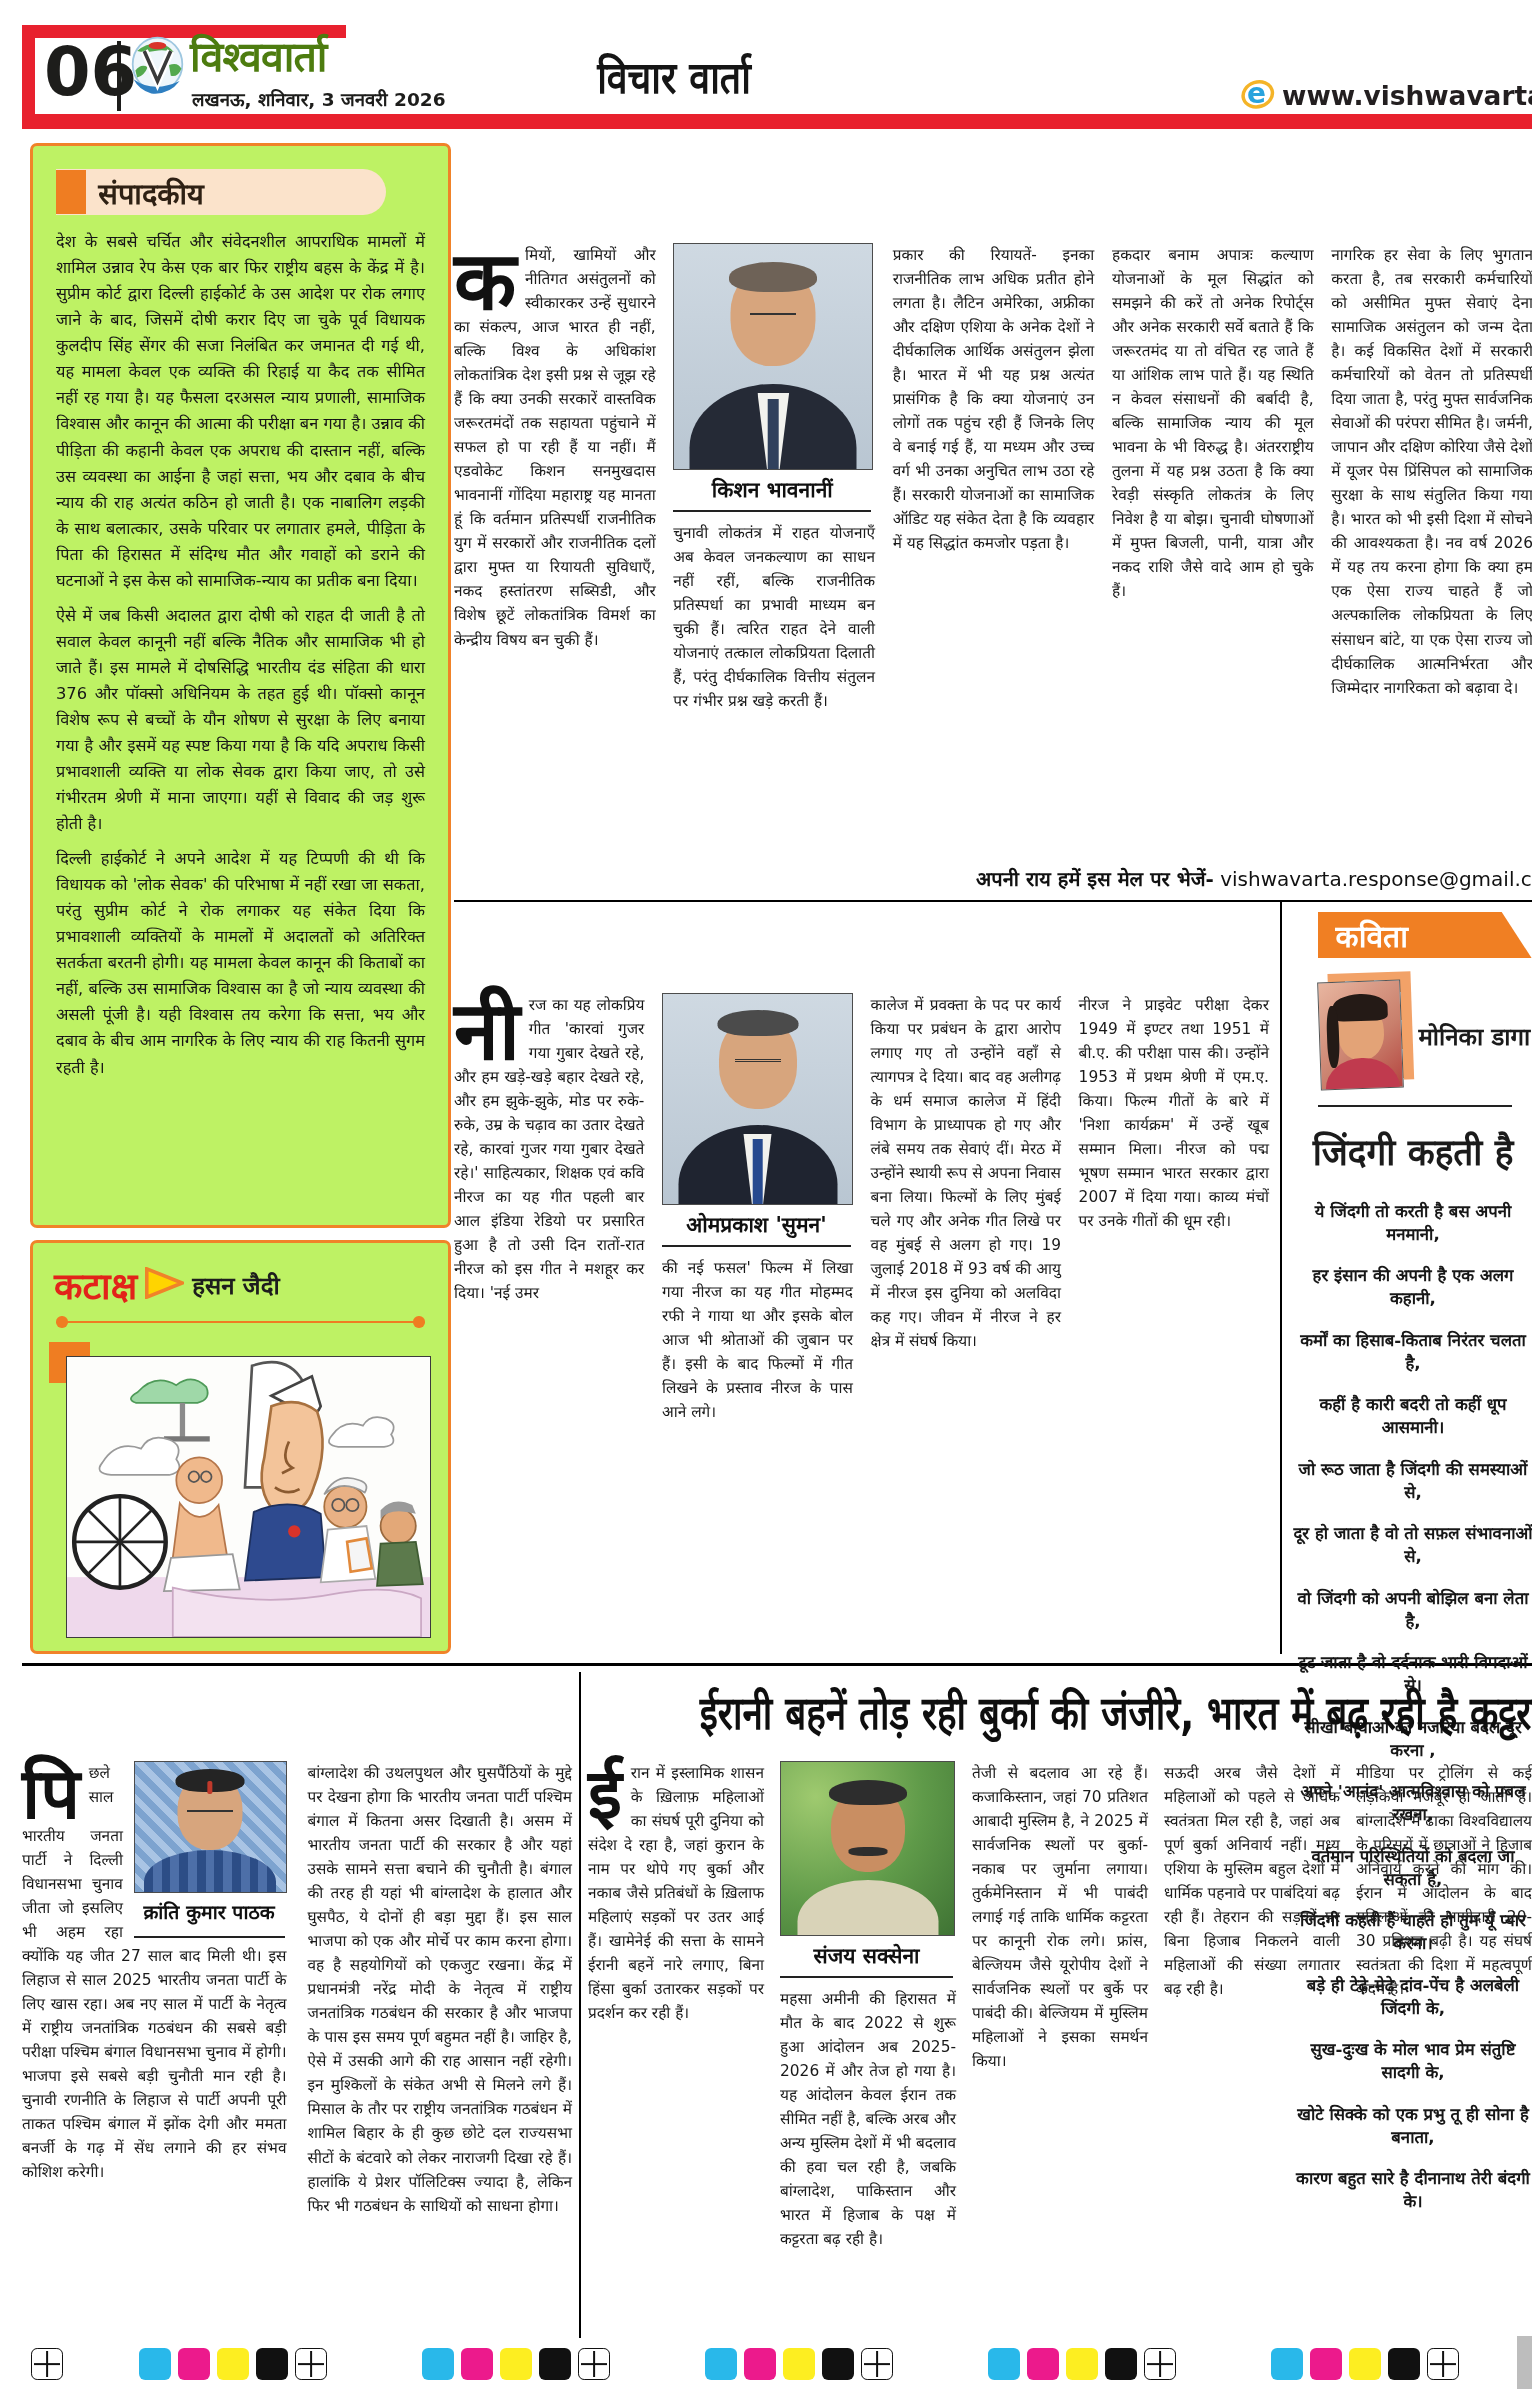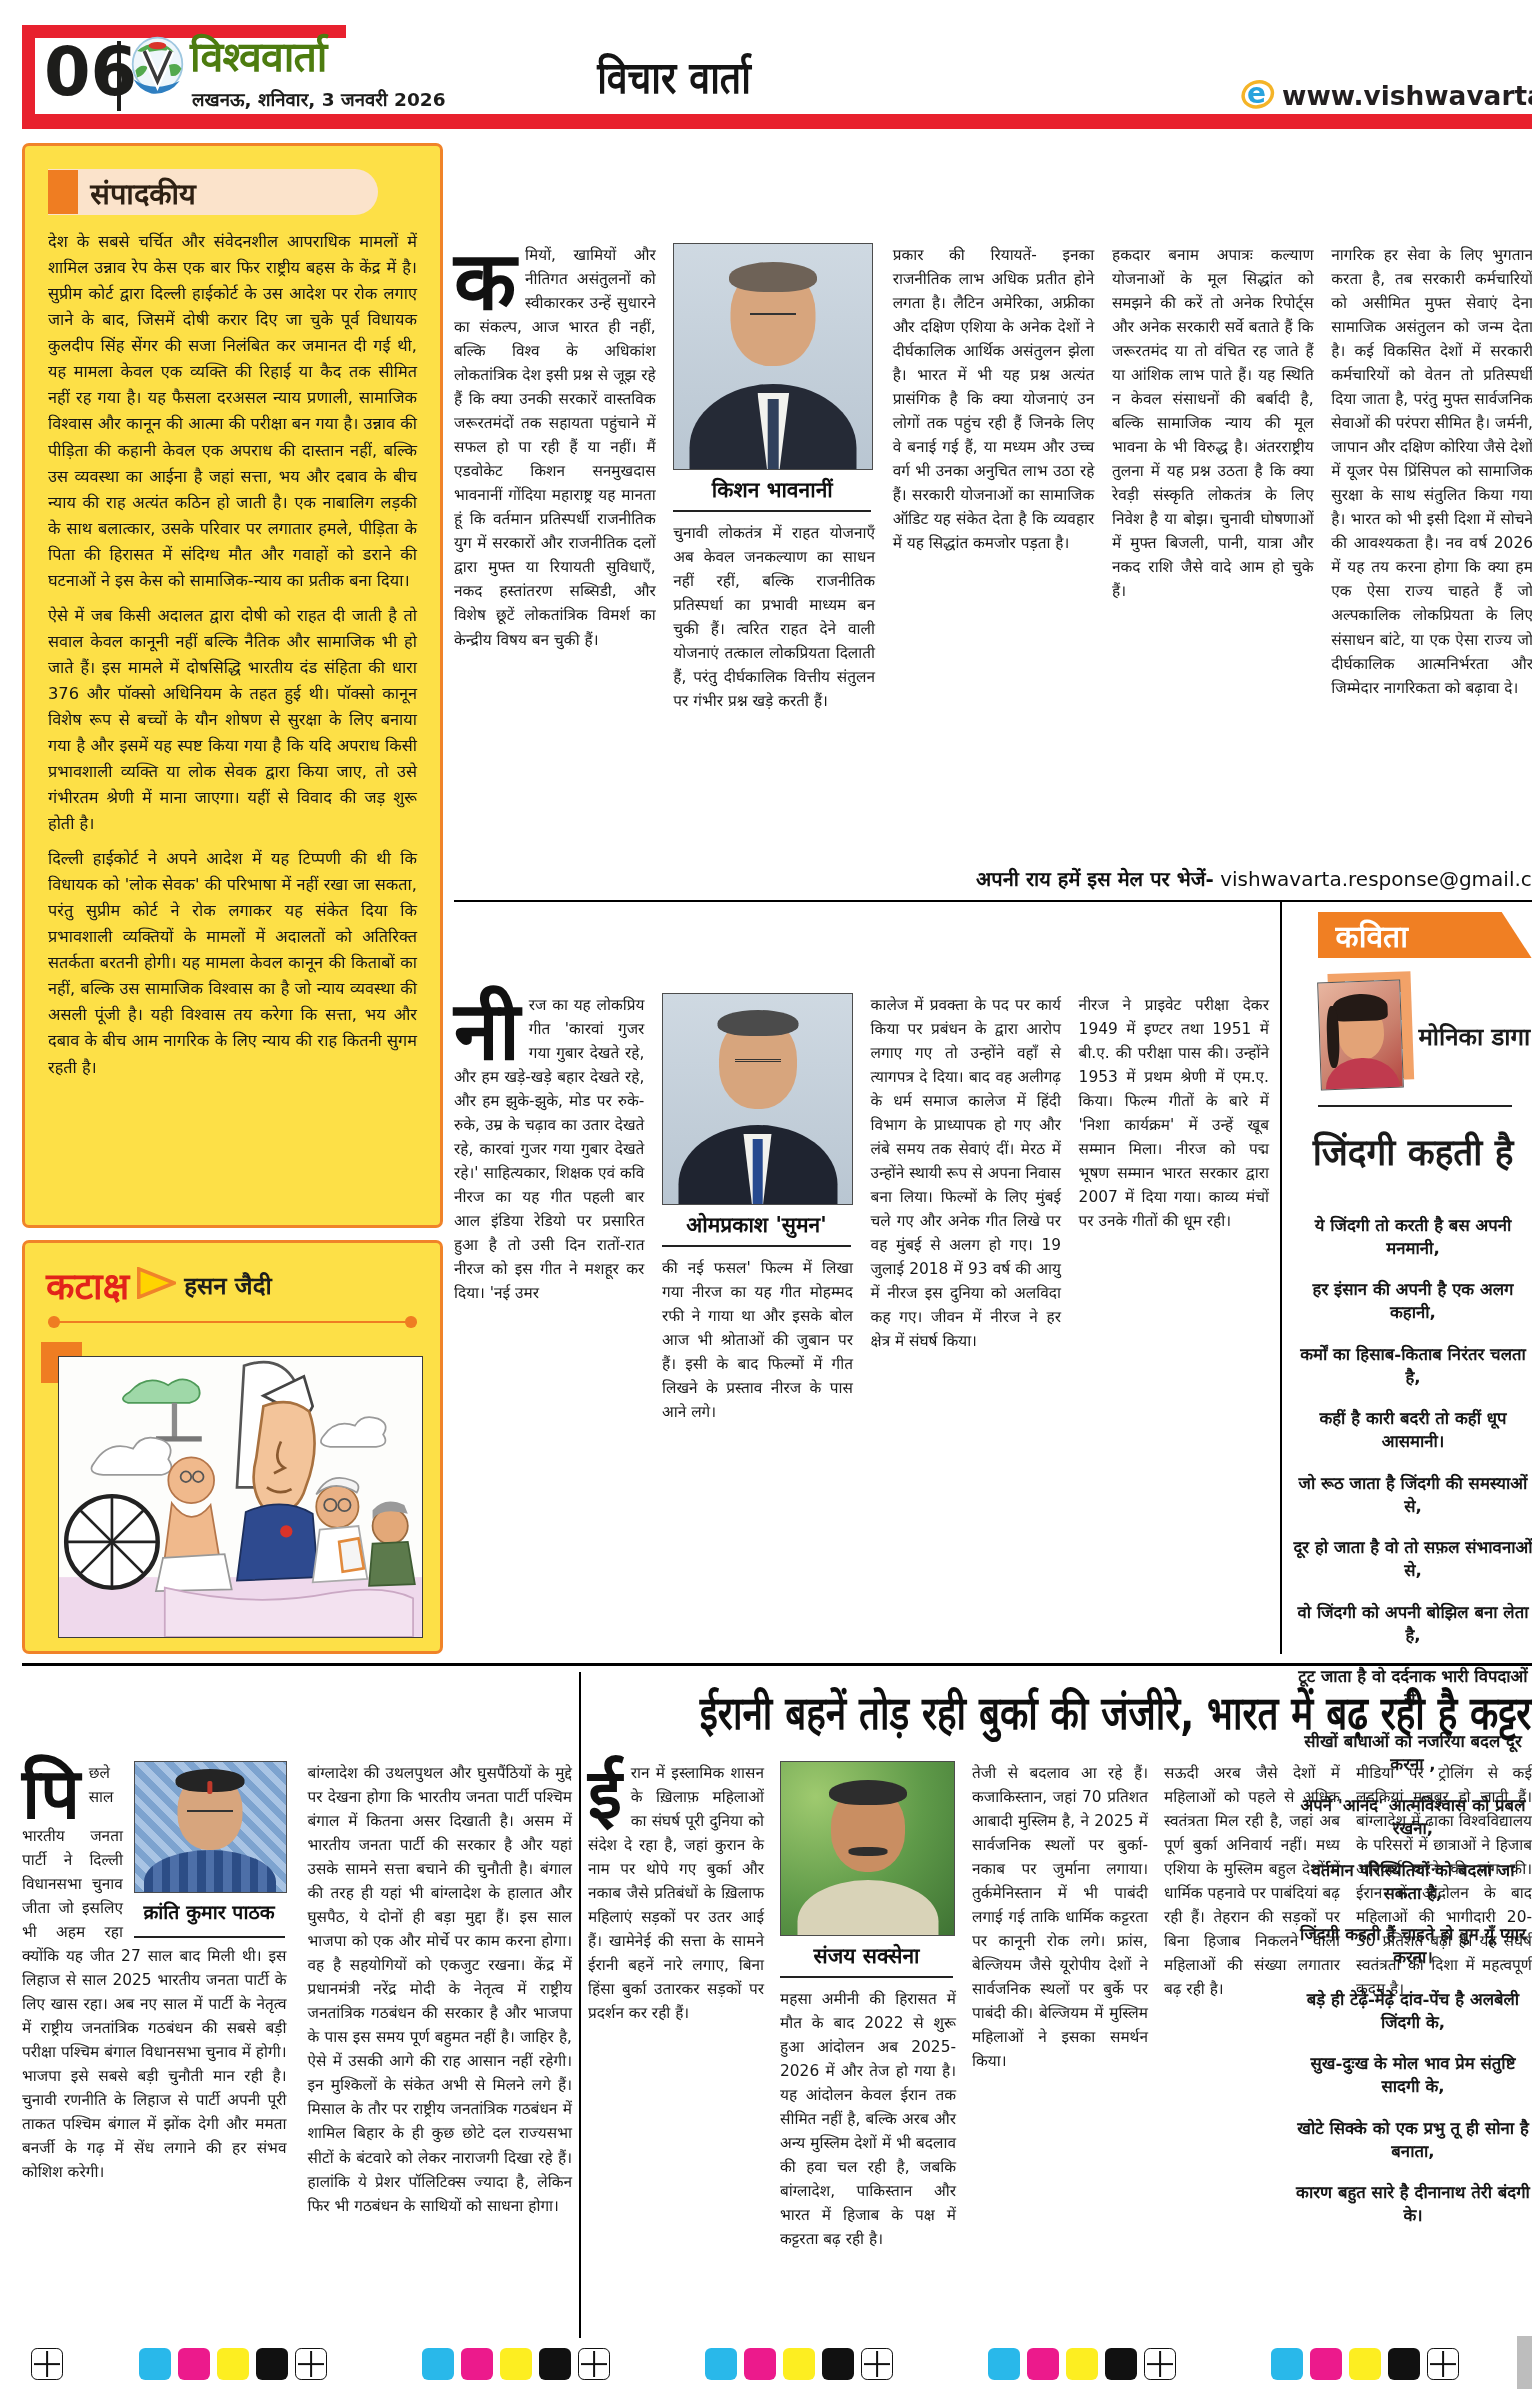--- a/index.html
+++ b/index.html
@@ -8,21 +8,21 @@
   .abs{position:absolute;}
   
   .red{background:#e8212e;}
   .pageno{font-size:67px;font-weight:bold;color:#1d1d1b;line-height:1;}
   .mast-divider{width:4.4px;background:#1d1d1b;}
   .masthead{font-size:41px;font-weight:bold;color:#4d7c0f;line-height:1;letter-spacing:-0.9px;}
   .dateline{font-size:18.5px;font-weight:bold;color:#1d1d1b;}
   .section-title{font-size:44px;font-weight:bold;color:#151515;transform:scaleX(.85);transform-origin:center;white-space:nowrap;text-align:center;width:100%;}
   .site{font-size:26.4px;font-weight:bold;color:#231f20;white-space:nowrap;}
   
-  .obox{border:3.5px solid #f08329;border-radius:7px;background:#fde047;}
+  .obox{border:3.5px solid #f08329;border-radius:7px;background:#bef264;margin-left:8px;}
   .edit-pill{background:#fbe3cb;border-radius:0 26.4px 26.4px 0;display:flex;align-items:center;}
   .edit-sq{width:30px;height:44px;background:#ef7d22;margin-right:12.3px;}
   .edit-label{font-size:29px;font-weight:bold;color:#2e2013;}
   .edit-head{font-size:48px;font-weight:bold;text-align:center;letter-spacing:-0.9px;transform:scaleX(.92);transform-origin:center;white-space:nowrap;}
   .bodytxt{font-size:16.3px;line-height:1.6;text-align:justify;color:#161616;}
   .dropcap{float:left;font-size:81px;line-height:.82;font-weight:bold;padding:5.3px 8.8px 0 0;color:#111;}
   
   .headline{font-weight:bold;color:#0e0e0e;white-space:nowrap;}
   .cond{display:inline-block;transform-origin:left center;}
   
@@ -224,21 +224,21 @@
       <div class="kv-photo" style="width:81px;height:106px;">
         <span style="position:absolute;left:50%;top:23px;transform:translateX(-50%);width:46px;height:55px;border-radius:46%;background:#e3a377;"></span>
         <span style="position:absolute;left:50%;top:12.3px;transform:translateX(-50%);width:55px;height:26.4px;border-radius:50% 50% 20% 20%;background:#241a16;"></span>
         <span style="position:absolute;left:7px;top:23px;width:12.3px;height:62px;border-radius:40%;background:#241a16;"></span>
         <span style="position:absolute;left:50%;bottom:0;transform:translateX(-50%);width:74px;height:30px;border-radius:50% 50% 0 0/100% 100% 0 0;background:#c03a4e;"></span>
       </div>
       <div class="kv-poet">मोनिका डागा</div>
     </div>
     <div style="margin:16px 21px 0 25px;border-bottom:2.6px solid #222;"></div>
     <div class="kv-title" style="margin-top:17.6px;">जिंदगी कहती है</div>
-    <div style="margin-top:37px;">
+    <div style="margin-top:23px;">
       <div class="kv-line">ये जिंदगी तो करती है बस अपनी मनमानी,</div>
       <div class="kv-line">हर इंसान की अपनी है एक अलग कहानी,</div>
       <div class="kv-line">कर्मों का हिसाब-किताब निरंतर चलता है,</div>
       <div class="kv-line">कहीं है कारी बदरी तो कहीं धूप आसमानी।</div>
       <div class="kv-line">जो रूठ जाता है जिंदगी की समस्याओं से,</div>
       <div class="kv-line">दूर हो जाता है वो तो सफ़ल संभावनाओं से,</div>
       <div class="kv-line">वो जिंदगी को अपनी बोझिल बना लेता है,</div>
       <div class="kv-line">टूट जाता है वो दर्दनाक भारी विपदाओं से।</div>
       <div class="kv-line">सीखों बाधाओं को नजरिया बदल दूर करना ,</div>
       <div class="kv-line">अपने 'आनंद' आत्मविश्वास को प्रबल रखना,</div>

